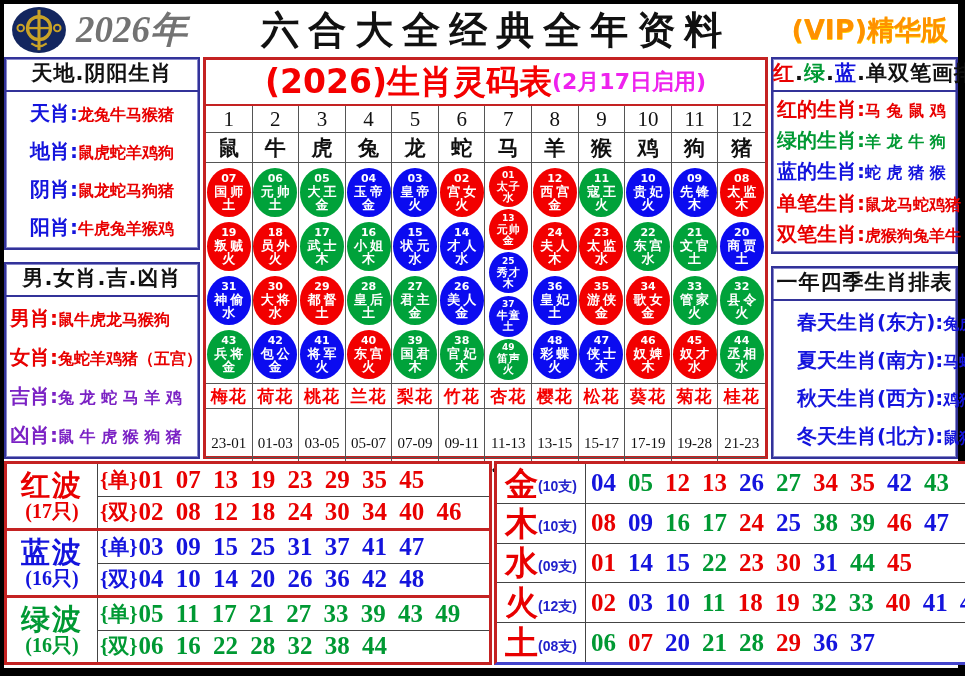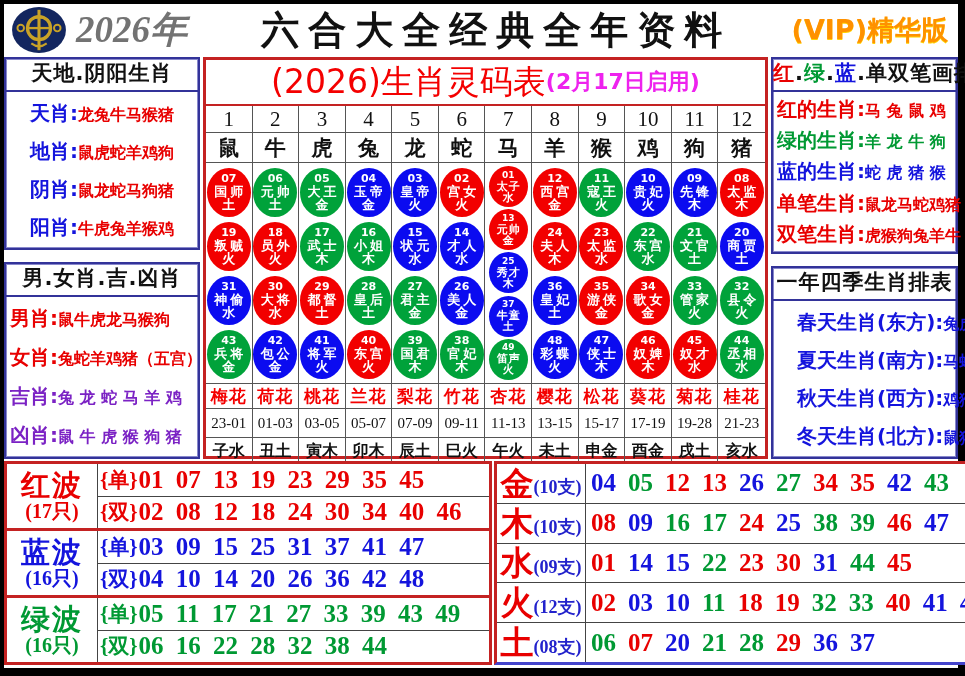--- a/index.html
+++ b/index.html
@@ -22,31 +22,31 @@
   .prow{display:flex;align-items:baseline;font-weight:900;white-space:nowrap;line-height:1.15;}
   .prow .lab{font-size:20px;flex:none;}
   .prow .val{font-size:16px;}
   .leftcol .panel,.rightcol .panel{flex:none;}
   .p-h196 .panel-body{height:152px;padding-left:24px;}
   .p-h200 .panel-body{height:156px;}
   .red{color:#e80000;} .blue{color:#1414dd;} .green{color:#009933;} .purple{color:#7b22c4;} .black{color:#111;}
   
   .center{flex:1;margin:0 3px;border:3px solid #c42222;background:#fff;display:flex;flex-direction:column;}
   .center-title{height:44px;display:flex;align-items:center;justify-content:center;border-bottom:2px solid #c42222;white-space:nowrap;}
-  .ct-main{color:#f40000;font-size:33px;font-weight:400;}
+  .ct-main{color:#f40000;font-size:33px;font-weight:700;}
   .ct-sub{color:#ee22ee;font-size:22px;font-weight:900;}
   .columns{flex:1;display:grid;grid-template-columns:repeat(12,1fr);}
   .zcol{border-right:1px solid #555;display:flex;flex-direction:column;min-width:0;}
   .zcol:last-child{border-right:none;}
   .zcell{border-bottom:1px solid #555;text-align:center;display:flex;align-items:center;justify-content:center;}
   .num-cell{height:26px;font-family:"Liberation Serif",serif;font-size:21px;color:#111;}
   .zodiac-cell{height:29px;font-size:21px;font-weight:900;color:#111;}
   .circles{height:216px;border-bottom:1px solid #555;display:flex;flex-direction:column;align-items:center;justify-content:space-around;padding:2px 0;}
   .flower-cell{height:24px;color:#f40000;font-weight:900;font-size:17px;letter-spacing:1px;text-align:center;}
-  .time-cell{height:28px;font-family:"Liberation Serif",serif;font-size:15px;color:#111;}
+  .time-cell{height:28px;font-family:"Liberation Serif",serif;font-size:15px;color:#111;margin-top:20px;}
   .branch-cell{height:27px;font-weight:900;font-size:16px;color:#111;border-bottom:none;}
   .circle{width:44px;height:49px;border-radius:50%;color:#fff;display:flex;flex-direction:column;align-items:center;justify-content:center;line-height:1;flex:none;}
   .c-red{background:#f20000;} .c-blue{background:#0b0bf0;} .c-green{background:#00a23a;}
   .cn{font-size:11px;font-weight:bold;}
   .ct{font-size:13px;font-weight:bold;letter-spacing:3px;margin-left:3px;margin-top:1px;white-space:nowrap;}
   .ce{font-size:13px;font-weight:bold;}
   .small .circle{width:39px;height:41px;}
   .small .cn{font-size:9px;} .small .ct{font-size:11px;letter-spacing:1px;margin-left:1px;} .small .ce{font-size:11px;}
   
   .bottom{height:204px;display:flex;margin-top:2px;text-align:center;}
@@ -59,21 +59,21 @@
   .wave-rows{flex:1;display:flex;flex-direction:column;}
   .wave-line{flex:1;display:flex;align-items:center;border-bottom:1px solid #444;font-family:"Liberation Serif",serif;font-weight:bold;font-size:25px;white-space:nowrap;padding-left:2px;}
   .wave-line:last-child{border-bottom:none;}
   .wave-tag{font-size:21px;margin-right:1px;}
   .wave-nums{word-spacing:6px;}
   .elements{flex:1;margin-left:2px;border:3px solid #c42222;border-bottom-color:#4444cc;display:flex;flex-direction:column;background:#fff;}
   .elem-row{flex:1;display:flex;align-items:stretch;border-bottom:1px solid #444;}
   .elem-row:last-child{border-bottom:none;}
   .elem-label{width:88px;flex:none;border-right:1px solid #444;display:flex;align-items:center;justify-content:center;}
   .elem-name{color:#e80000;font-size:33px;font-weight:900;line-height:1;}
-  .elem-count{color:#2222cc;font-size:18px;font-weight:bold;font-family:Liberation Serif, serif;margin-top:8px;}
+  .elem-count{color:#2222cc;font-size:14px;font-weight:bold;font-family:Liberation Sans, sans-serif;margin-top:8px;}
   .elem-nums{flex:1;display:flex;align-items:center;gap:12px;padding-left:5px;font-family:"Liberation Serif",serif;font-weight:bold;font-size:25px;white-space:nowrap;}
 </style>
 </head>
 <body>
 
 <div class="content">
 
   <header>
     <span class="logo">
       <svg viewBox="0 0 60 52" width="58" height="50">

